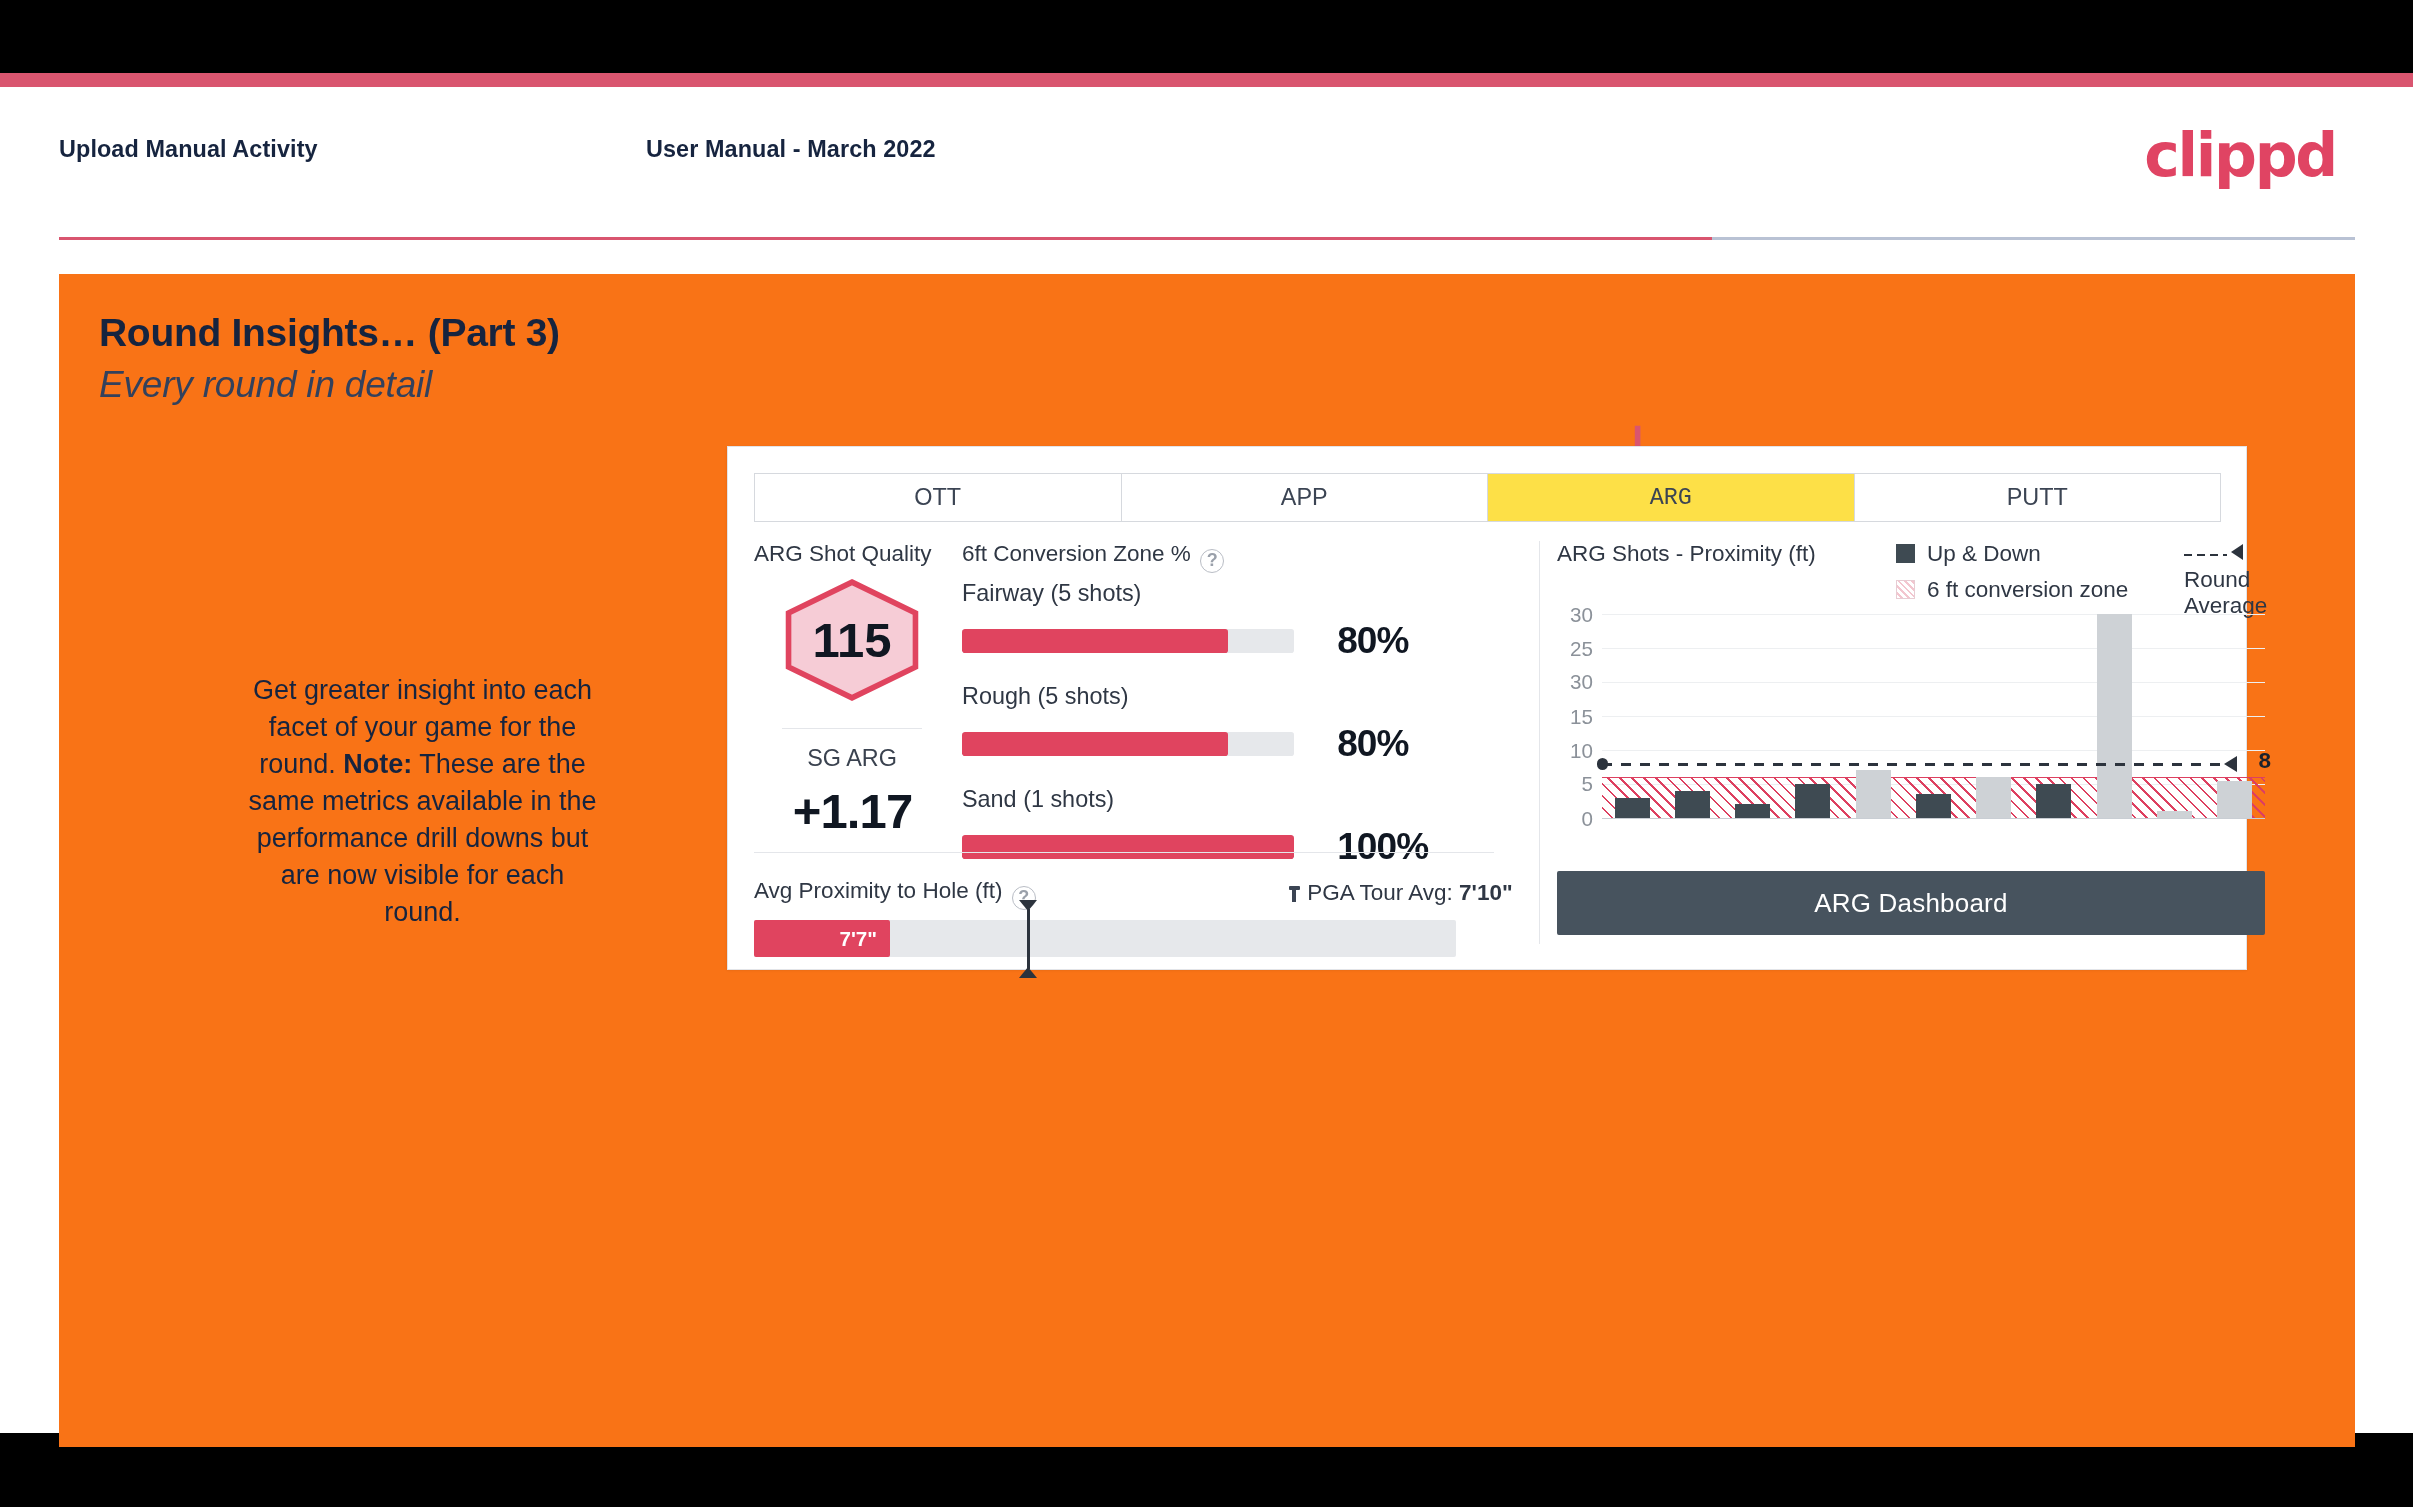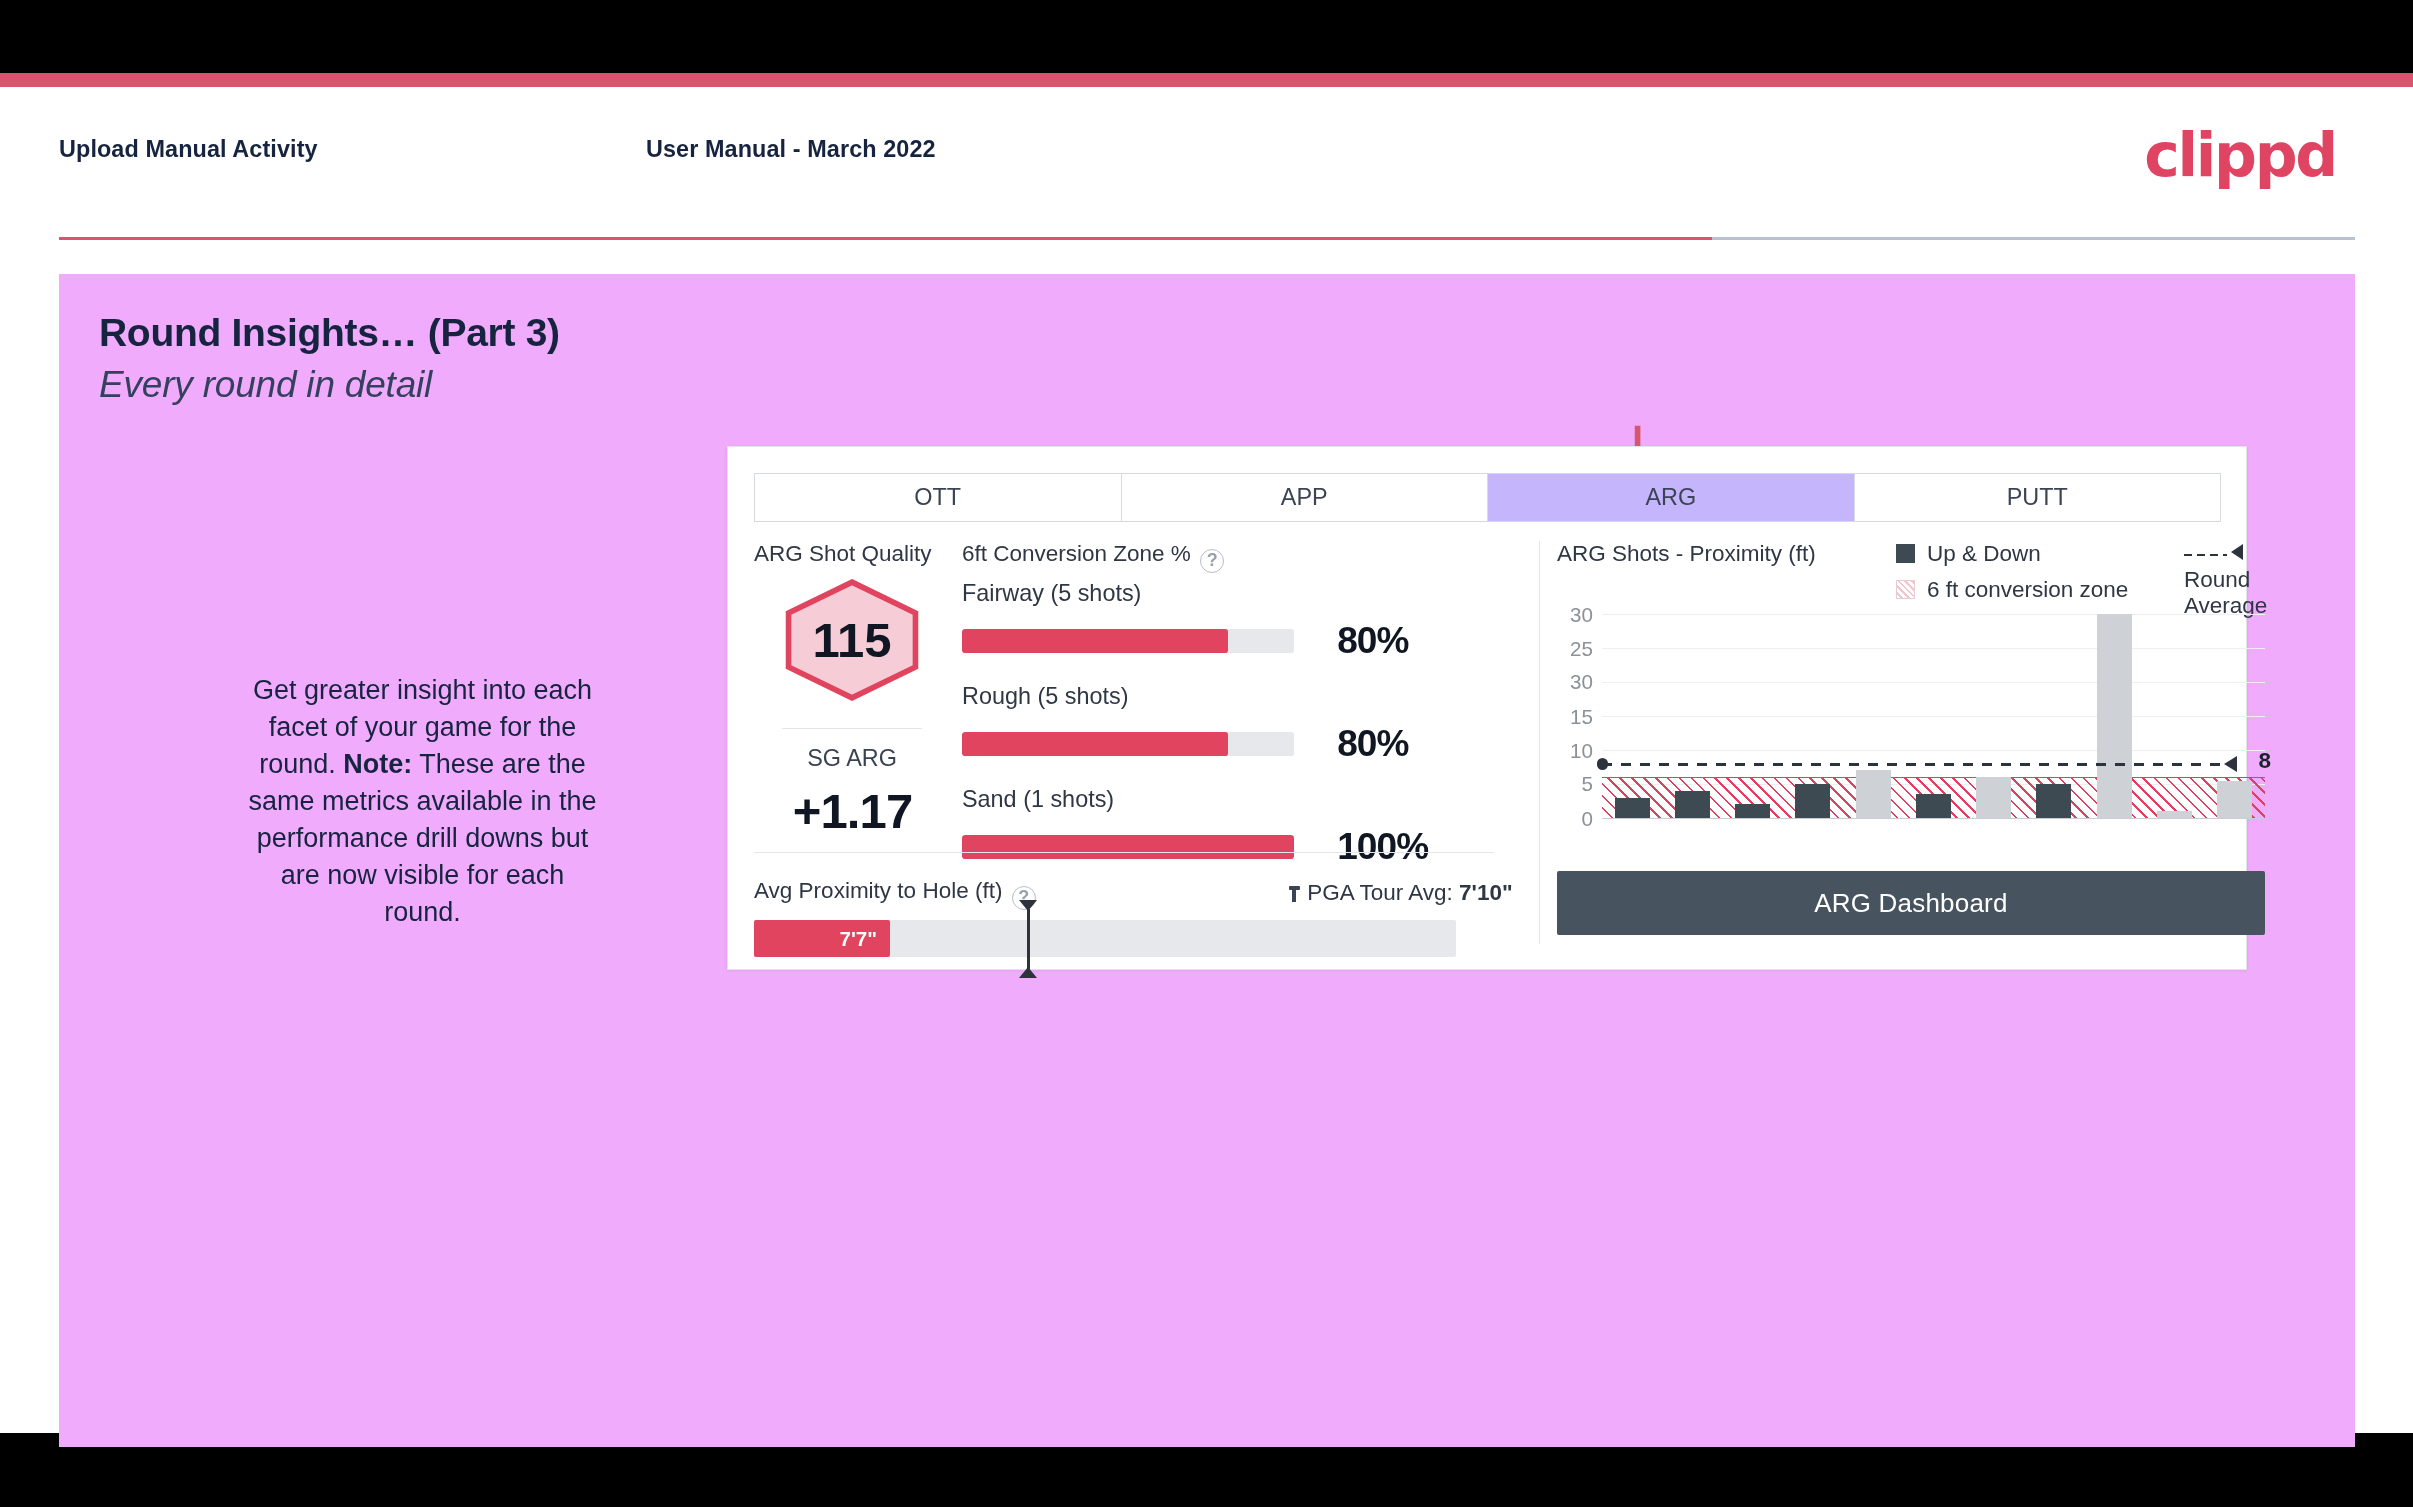--- a/index.html
+++ b/index.html
@@ -20,21 +20,21 @@
   .slide { position:absolute; left:0; top:87px; width:2413px; height:1346px; background:#fff; }
 
   
   .hdr-left  { position:absolute; left:59px; top:49px; font-size:23.4px; font-weight:700; color:#16243f; letter-spacing:0.1px; }
   .hdr-mid   { position:absolute; left:646px; top:49px; font-size:23.4px; font-weight:700; color:#16243f; letter-spacing:0.1px; }
   .logo { position:absolute; right:77px; top:33px; font-size:60px; font-weight:800; color:#e04463; letter-spacing:-2.3px; font-family:"DejaVu Sans", sans-serif; }
   .hdr-rule { position:absolute; left:59px; top:150px; width:2296px; height:2.8px;
               background:linear-gradient(to right,#d9556f 0%,#d9556f 72%,#b9c2d4 72%,#b9c2d4 100%); }
 
   
-  .panel { position:absolute; left:59px; top:187px; width:2296px; height:1173px; background:#f0abfc;padding-left:33px; }
+  .panel { position:absolute; left:59px; top:187px; width:2296px; height:1173px; background:#f97316;padding-left:33px; }
 
   .title1 { position:absolute; left:40px; top:37px; font-size:39px; font-weight:700; color:#16243f; letter-spacing:-0.3px;}
   .title2 { position:absolute; left:40px; top:90px; font-size:37px; font-weight:400; color:#33415c; letter-spacing:-0.2px;font-style:italic;}
 
   .callout { position:absolute; left:1269px; top:56px; width:627px; text-align:center;
              font-size:28px; line-height:38px; font-weight:400; color:#16243f; }
 
   .arrow-svg { position:absolute; left:1573px; top:150px; }
 
   .leftnote { position:absolute; left:183px; top:398px; width:361px; text-align:center;
@@ -43,21 +43,21 @@
 
   
   .card { position:absolute; left:727px; top:359px; width:1520px; height:524px;
           background:#fff; border:0.9px solid #e2e4e8; box-shadow:0 0.9px 2.8px rgba(0,0,0,.10); }
 
   .tabs { position:absolute; left:26px; top:26px; width:1467px; height:49px;
           display:flex; border:0.9px solid #d6d9de; background:#fff;justify-content:center; }
   .tab { flex:1; display:flex; align-items:center; justify-content:center;
          font-size:23.4px; color:#3b4453; border-right:0.9px solid #d6d9de; background:#fff; }
   .tab:last-child { border-right:none; }
-  .tab.active { background:#c4b5fd; }
+  .tab.active { background:#fde047;font-family:Liberation Mono, monospace; }
 
   .colwrap { position:absolute; left:26px; top:94px; width:1467px; height:403px; display:flex; }
   .colL { width:768px; position:relative; }
   .divider-v { width:0.9px; background:#e4e6ea; margin:0 17px; }
   .colR { flex:1; position:relative; }
 
   .sq-head { position:absolute; left:0; top:0; font-size:22.5px; color:#2f3744; }
   .cz-head { position:absolute; left:208px; top:0; font-size:22.5px; color:#2f3744; }
 
   .qmark { display:inline-block; width:24px; height:24px; border:1.9px solid #b9bdc5; border-radius:50%;

